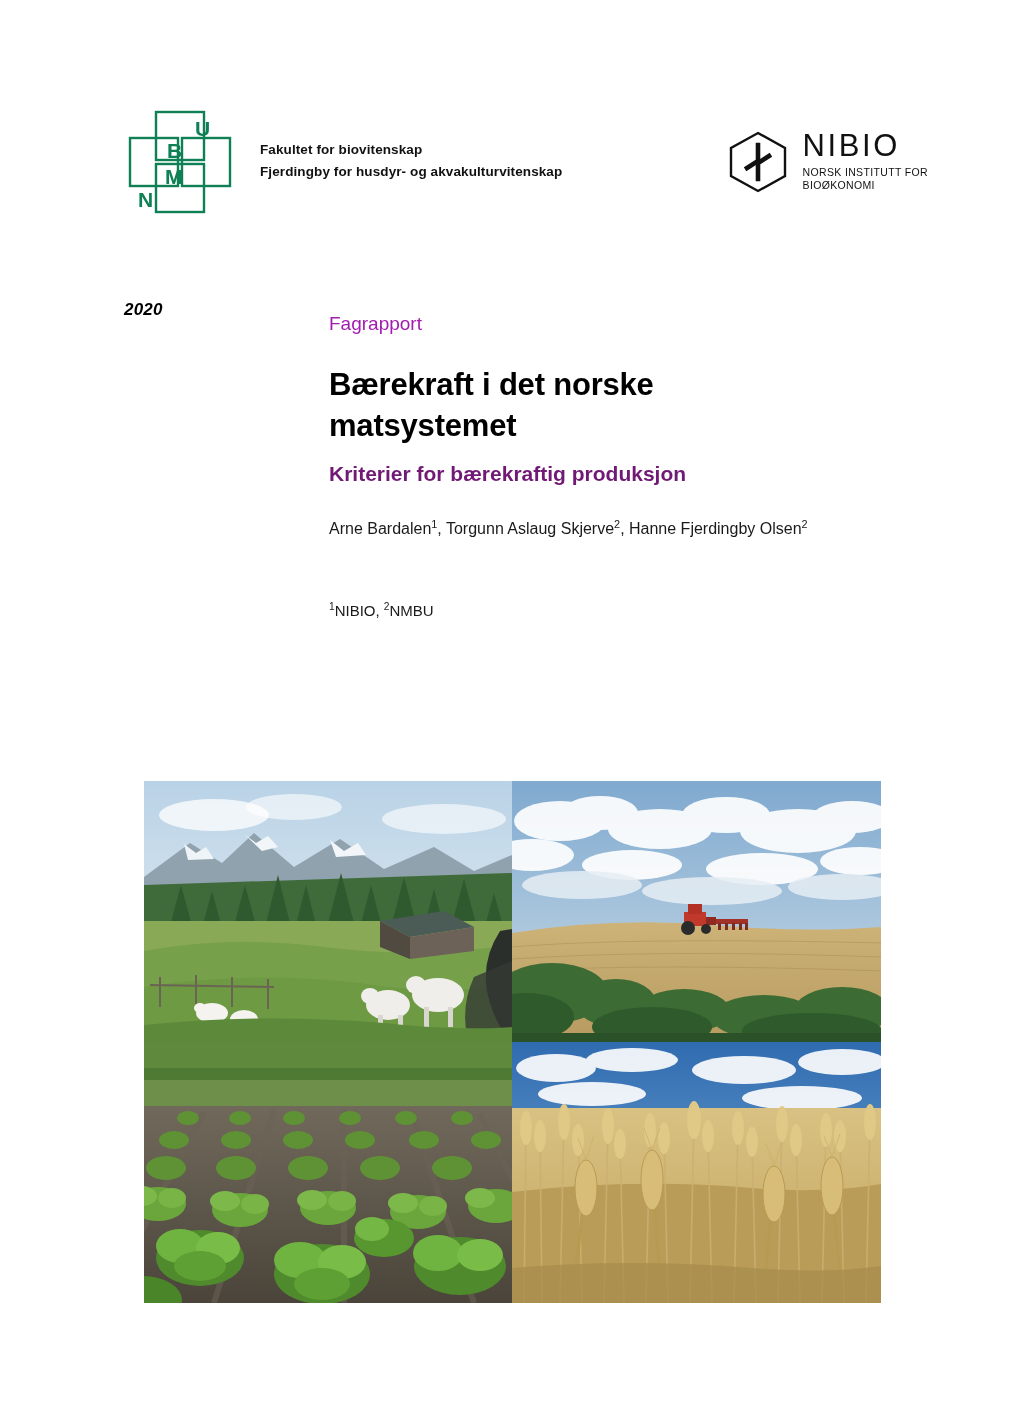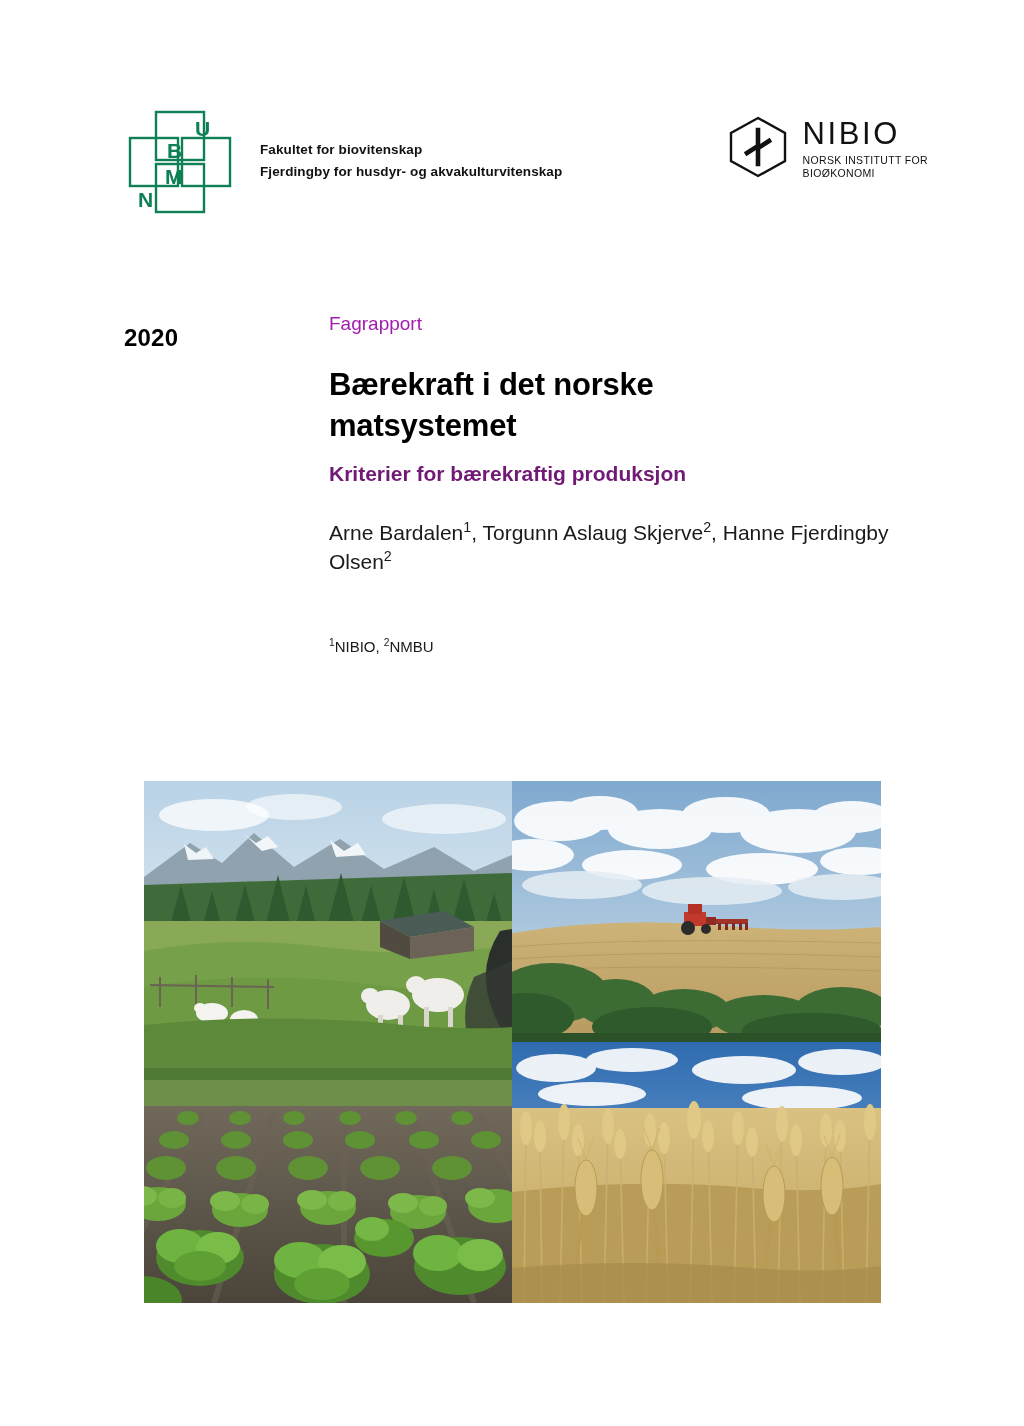--- a/index.html
+++ b/index.html
@@ -44,23 +44,23 @@
     font-size: 13.5px;
     font-weight: bold;
     line-height: 1.62;
     color: #111;
     letter-spacing: 0.1px;
     white-space: nowrap;
   }
   .nibio-block {
     position: absolute;
     right: 0;
-    top: 8px;
+    top: 20px;
     display: flex;
-    align-items: flex-start;
+    align-items: flex-end;
   }
   .nibio-mark {
     width: 62px;
     height: 62px;
     flex: 0 0 auto;
   }
   .nibio-mark svg { display: block; }
   .nibio-words {
     margin-left: 14px;
     padding-top: 2px;
@@ -78,24 +78,25 @@
     letter-spacing: 0.35px;
     line-height: 1.28;
     color: #111;
     text-transform: uppercase;
   }
 
   
   .year {
     position: absolute;
     left: 124px;
-    top: 324px;
-    font-size: 24px;
+    top: 300px;
+    font-size: 17px;
     font-weight: bold;
     letter-spacing: 0.2px;
+    font-style: italic;
   }
   .titleblock {
     position: absolute;
     left: 329px;
     top: 313px;
     width: 600px;
   }
   .doctype {
     font-size: 19px;
     font-weight: 400;
@@ -112,21 +113,21 @@
   }
   .subtitle {
     margin-top: 14px;
     font-size: 21px;
     font-weight: bold;
     line-height: 1.3;
     color: #701a75;
   }
   .authors {
     margin-top: 30px;
-    font-size: 21px;
+    font-size: 16px;
     line-height: 1.4;
     color: #1a1a1a;
   }
   .affiliations {
     margin-top: 60px;
     font-size: 15px;
     line-height: 1.4;
     color: #1a1a1a;
   }
   sup { font-size: 0.68em; vertical-align: super; line-height: 0; }

